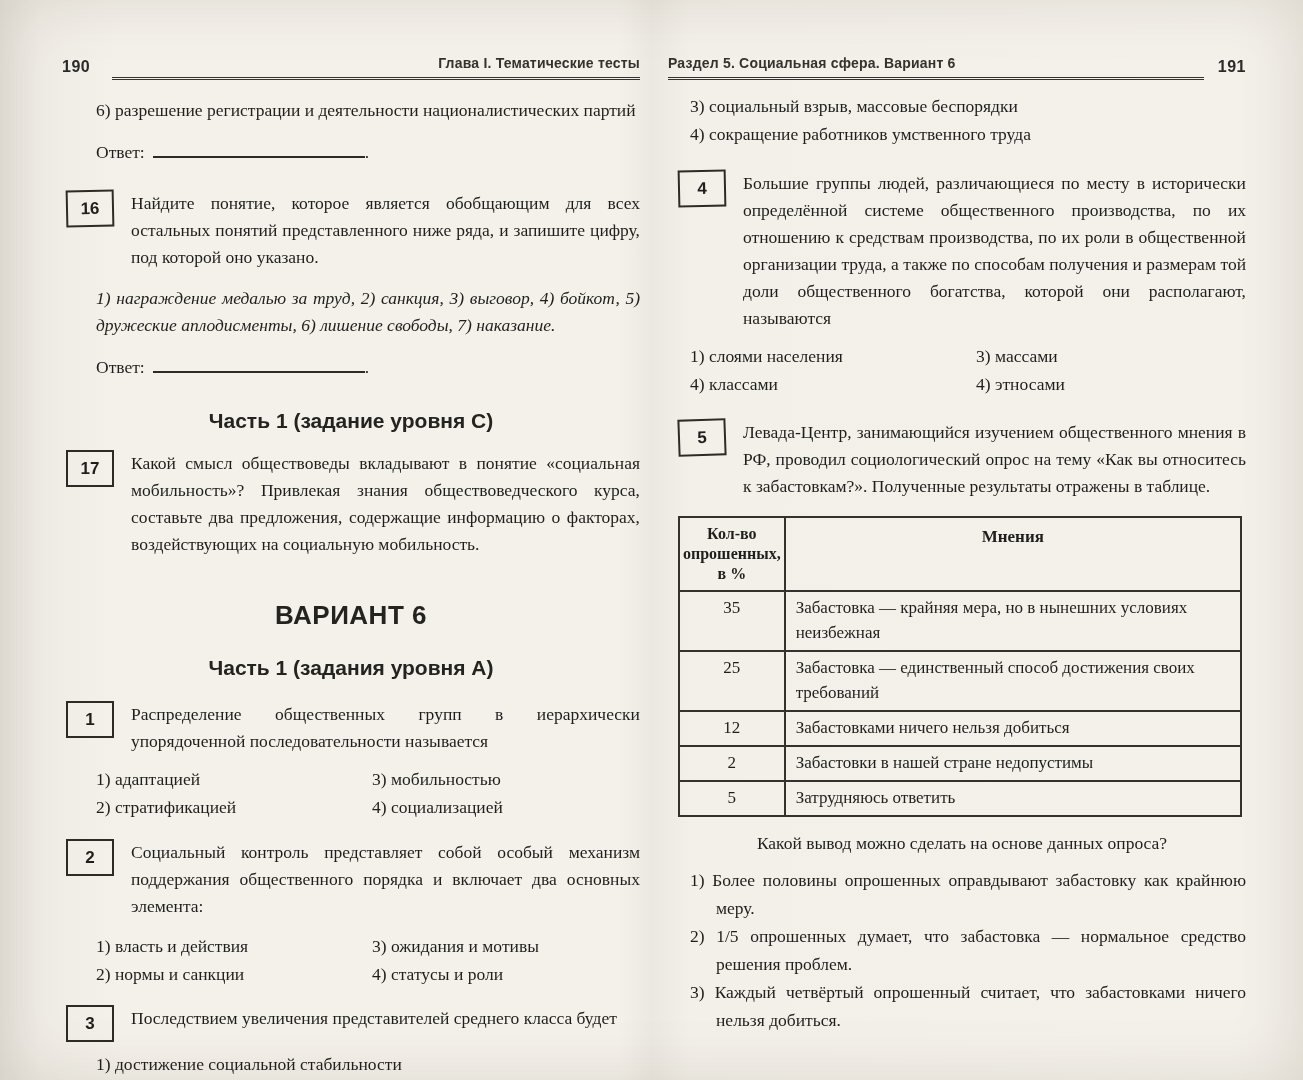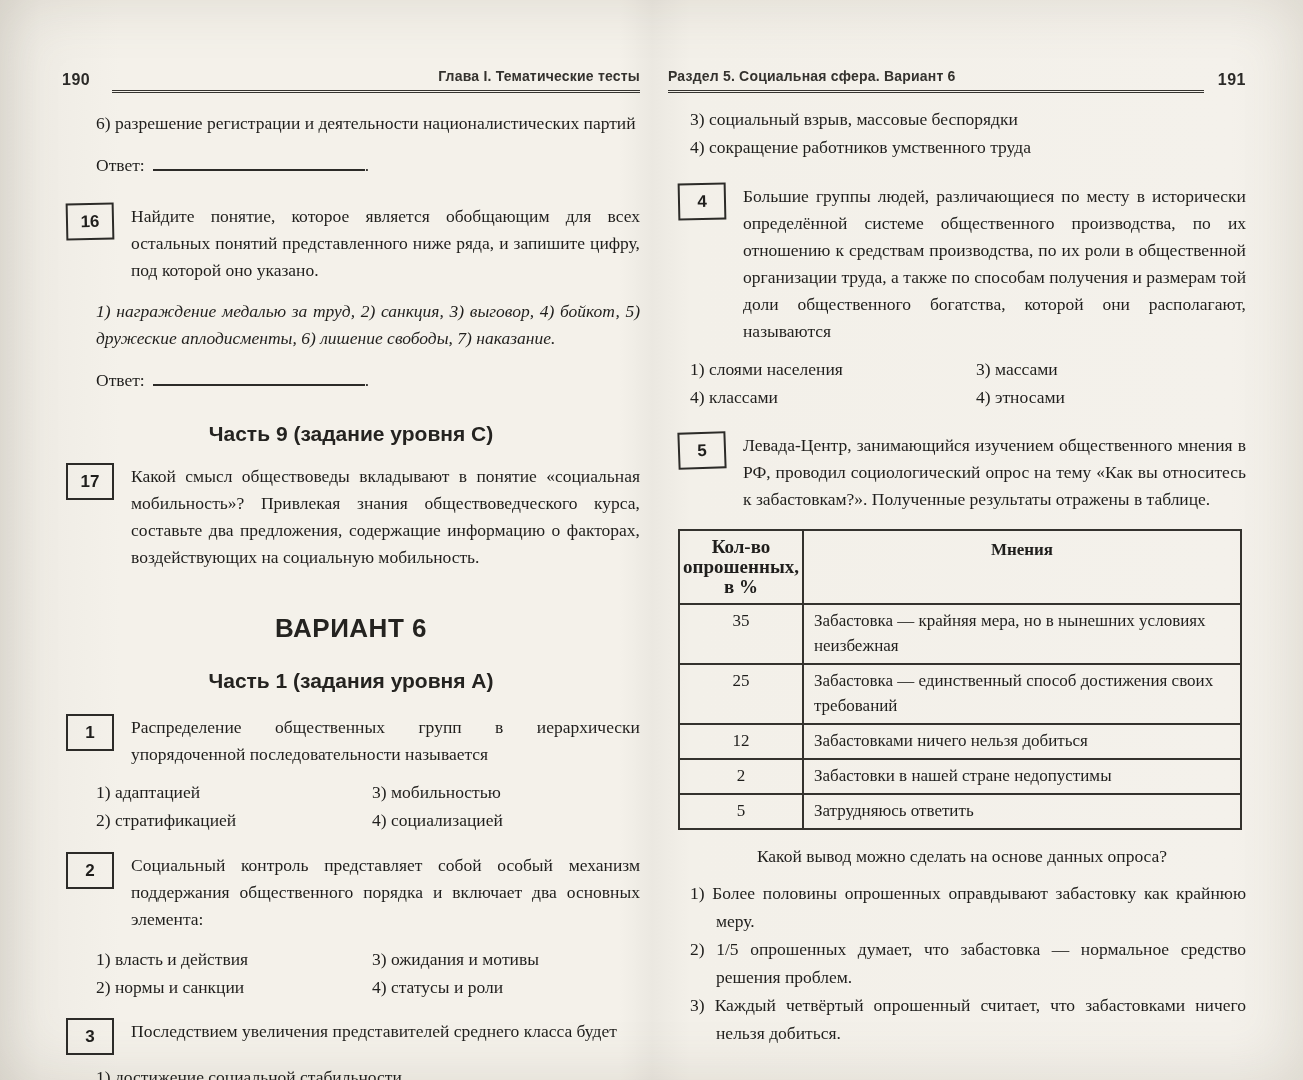--- a/index.html
+++ b/index.html
@@ -5,21 +5,21 @@
   html,body { margin:0; padding:0; }
   .scan {
     position:relative; width:1303px; height:1080px; overflow:hidden;
     color:#1f1e1c;
     font-family:"Liberation Serif", serif;
     background:
       linear-gradient(90deg, #e6e3dc 0px, #efece5 40px, #f4f1ea 120px,
         #f4f1ea 620px, #ebe8e1 652px, #f3f0e9 690px, #f4f1eb 1230px, #f0ede6 1303px);
     box-shadow: inset 0 0 60px rgba(120,110,90,.18);
   }
-  .page { position:absolute; top:17px; height:1031px; }
+  .page { position:absolute; top:4px; height:1031px; }
   .page.left  { left:62px;  width:578px; }
   .page.right { left:668px; width:578px; }
 
   
   .runhead { display:flex; align-items:flex-end; margin-top:50px;
              font-family:"Liberation Sans", sans-serif; }
   .pagenum { font-size:16px; font-weight:bold; letter-spacing:.5px;
              color:#2b2a28; margin-bottom:4px; }
   .rule { flex:1; border-bottom:3px double #35332f; padding-bottom:5px; }
   .left .rule { margin-left:22px; text-align:right; }
@@ -58,21 +58,21 @@
 
   
   .optgrid { display:grid; grid-template-columns:276px 1fr;
              font-size:17.5px; line-height:28px; }
   .optlist { font-size:17.5px; line-height:28px; }
 
   
   table.survey { border-collapse:collapse; width:564px; margin-left:10px;
                  font-size:17px; line-height:25px; }
   table.survey th, table.survey td { border:2px solid #34322e; vertical-align:top; }
-  th.count-h { width:92px; font-size:19px; line-height:20px; font-weight:bold;
+  th.count-h { width:92px; font-size:16px; line-height:20px; font-weight:bold;
                text-align:center; padding:6px 3px; }
   th.opinion-h { font-weight:bold; text-align:center; padding:6px 8px; }
   td.pct { text-align:center; padding:3px 4px 4px; }
   td.opinion { padding:3px 10px 5px; text-align:left; }
 </style>
 </head>
 <body>
 
 <div class="scan">
 
@@ -98,21 +98,21 @@
         </div>
         <p class="qtext just">Найдите понятие, которое является обобщающим для всех остальных понятий представленного ниже ряда, и запишите цифру, под которой оно указано.</p>
       </div>
 
       <p class="indent italic just" style="margin-top:14px;">1) награждение медалью за труд, 2) санкция, 3) выговор, 4) бойкот, 5) дружеские аплодисменты, 6) лишение свободы, 7) наказание.</p>
 
       <div class="answer indent">
         <span>Ответ:</span><span class="blank"></span><span>.</span>
       </div>
 
-      <h3 class="heading part-h" style="margin:26px 0 0;">Часть 9 (задание уровня С)</h3>
+      <h3 class="heading part-h" style="margin:26px 0 0;">Часть 1 (задание уровня С)</h3>
 
       <div class="q" style="margin-top:16px; margin-left:4px;">
         <div class="qbox">
           <span>17</span>
         </div>
         <p class="qtext just">Какой смысл обществоведы вкладывают в понятие «социальная мобильность»? Привлекая знания обществоведческого курса, составьте два предложения, содержащие информацию о факторах, воздействующих на социальную мобильность.</p>
       </div>
 
       <h2 class="heading variant-h" style="margin:44px 0 16px;">ВАРИАНТ 6</h2>
 

